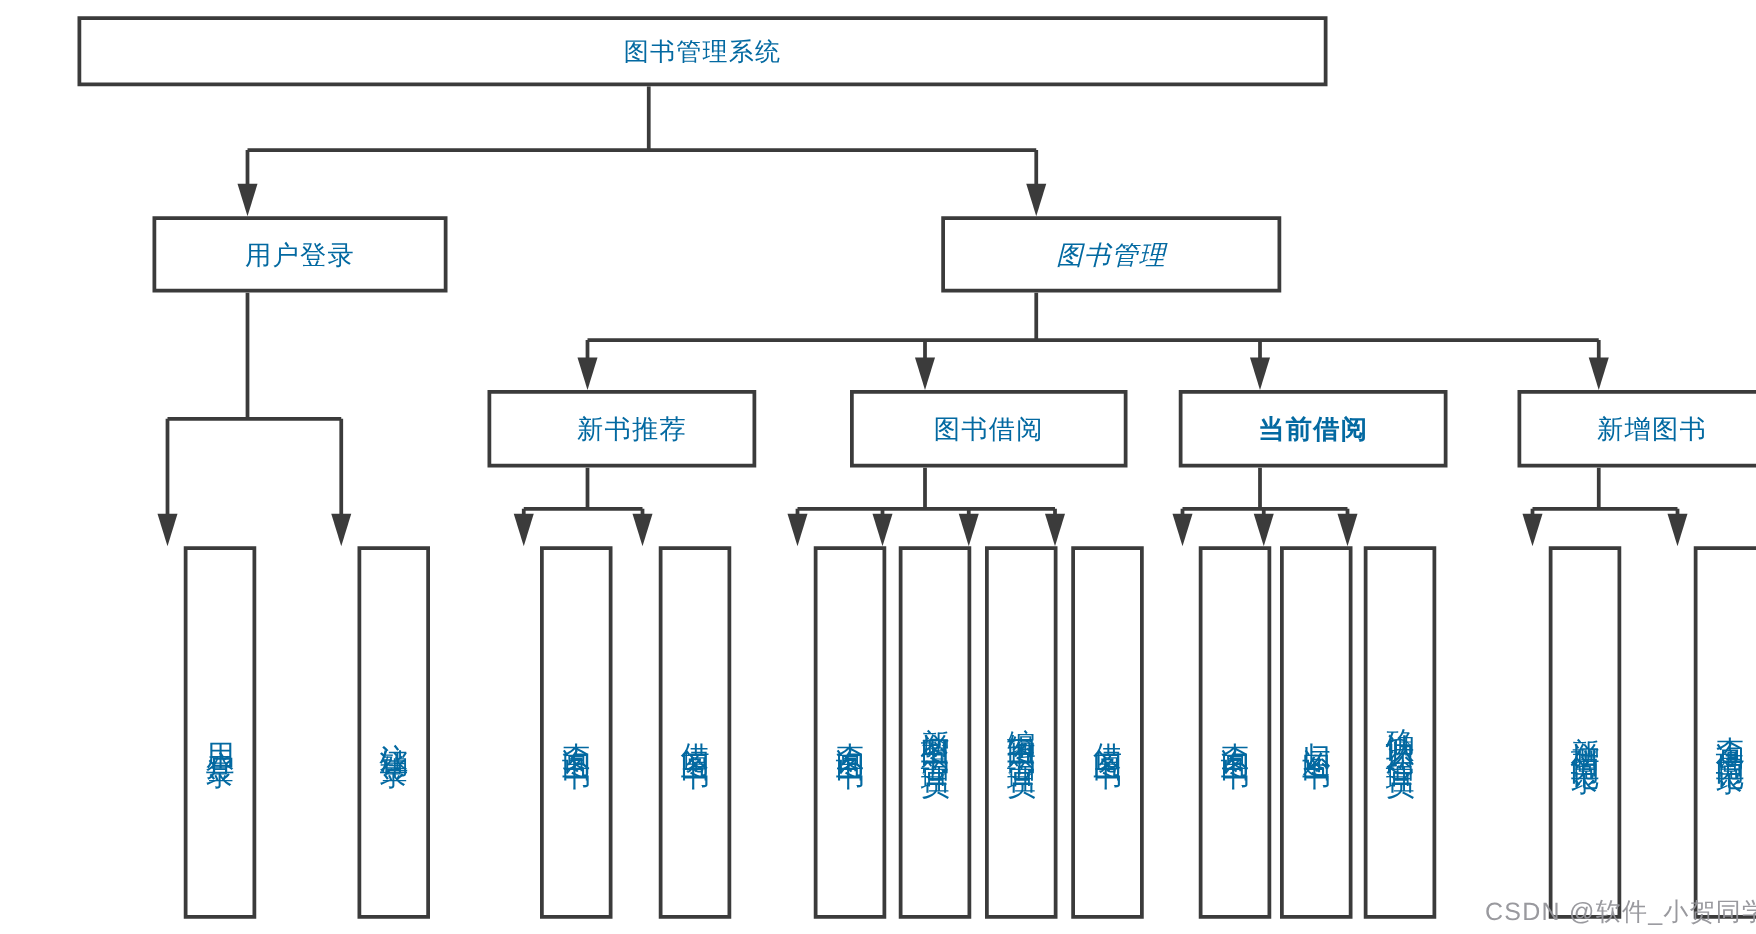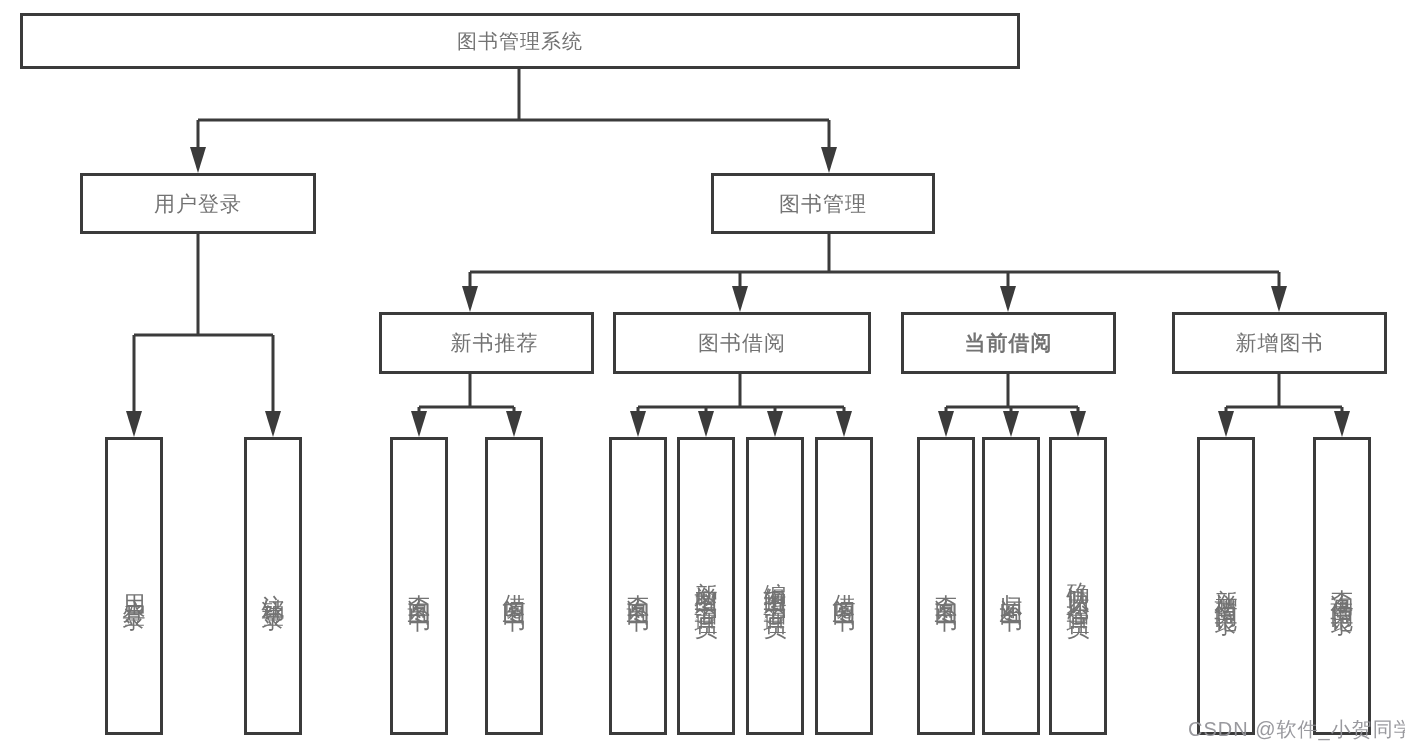--- a/index.html
+++ b/index.html
@@ -18,22 +18,23 @@
     z-index: 1;
   }
   .box {
     position: absolute;
     box-sizing: border-box;
     background: #ffffff;
     border: 3px solid #3b3b3b;
     display: flex;
     align-items: center;
     justify-content: center;
-    color: #737373;
+    color: #0369a1;
     z-index: 2;
+    margin-left: 42px;
   }
   .h-box .lbl {
     font-size: 21px;
     letter-spacing: 1px;
     white-space: nowrap;
   }
   .root-box .lbl { font-size: 20px; }
   .v-box .lbl {
     writing-mode: vertical-rl;
     text-orientation: mixed;
@@ -78,28 +79,28 @@
       <polygon points="1334,411 1350,411 1342,437" fill="#3b3b3b"></polygon>
     </svg>
 
   <div class="box h-box root-box" style="left:20px; top:13px; width:1000px; height:56px;">
     <span class="lbl">图书管理系统</span>
   </div>
 
   <div class="box h-box" style="left:80px; top:173px; width:236px; height:61px;">
     <span class="lbl">用户登录</span>
   </div>
-  <div class="box h-box" style="left:711px; top:173px; width:224px; height:61px;">
+  <div class="box h-box" style="left:711px; top:173px; width:272px; height:61px;font-style:italic;">
     <span class="lbl">图书管理</span>
   </div>
 
-  <div class="box h-box" style="left:379px; top:312px; width:215px; height:62px;padding-left:16px;">
+  <div class="box h-box" style="left:348px; top:312px; width:215px; height:62px;padding-left:16px;">
     <span class="lbl">新书推荐</span>
   </div>
-  <div class="box h-box" style="left:613px; top:312px; width:258px; height:62px;">
+  <div class="box h-box" style="left:638px; top:312px; width:222px; height:62px;">
     <span class="lbl">图书借阅</span>
   </div>
   <div class="box h-box" style="left:901px; top:312px; width:215px; height:62px;font-weight:bold;">
     <span class="lbl">当前借阅</span>
   </div>
   <div class="box h-box" style="left:1172px; top:312px; width:215px; height:62px;">
     <span class="lbl">新增图书</span>
   </div>
 
   <div class="box v-box" style="left:105px; top:437px; width:58px; height:298px;">

